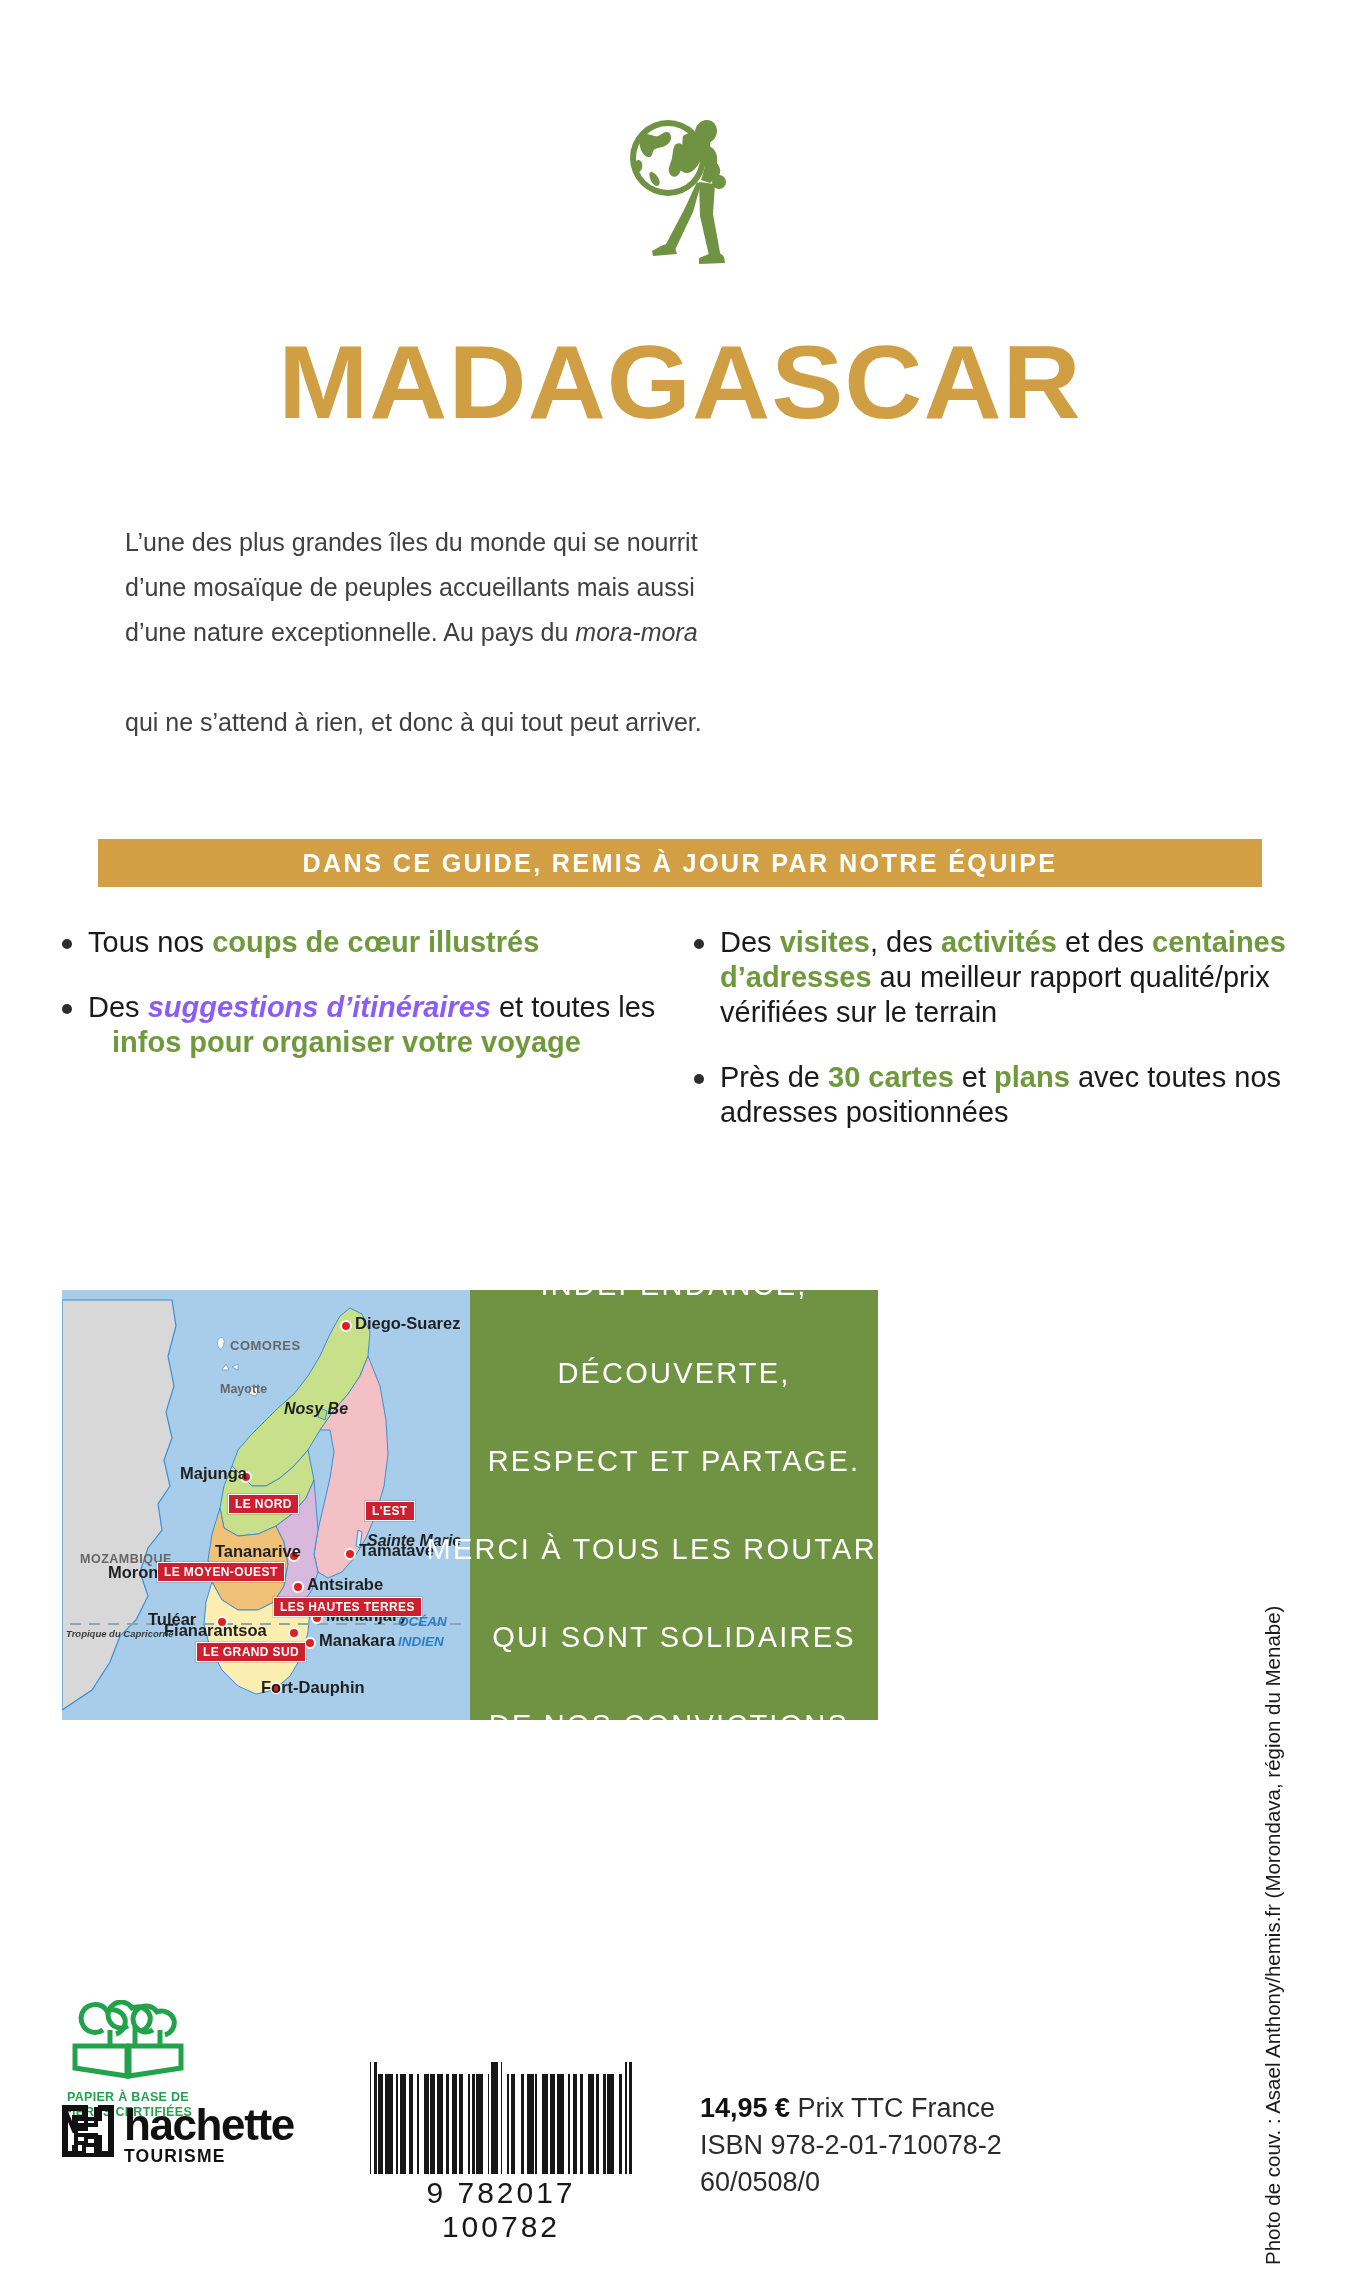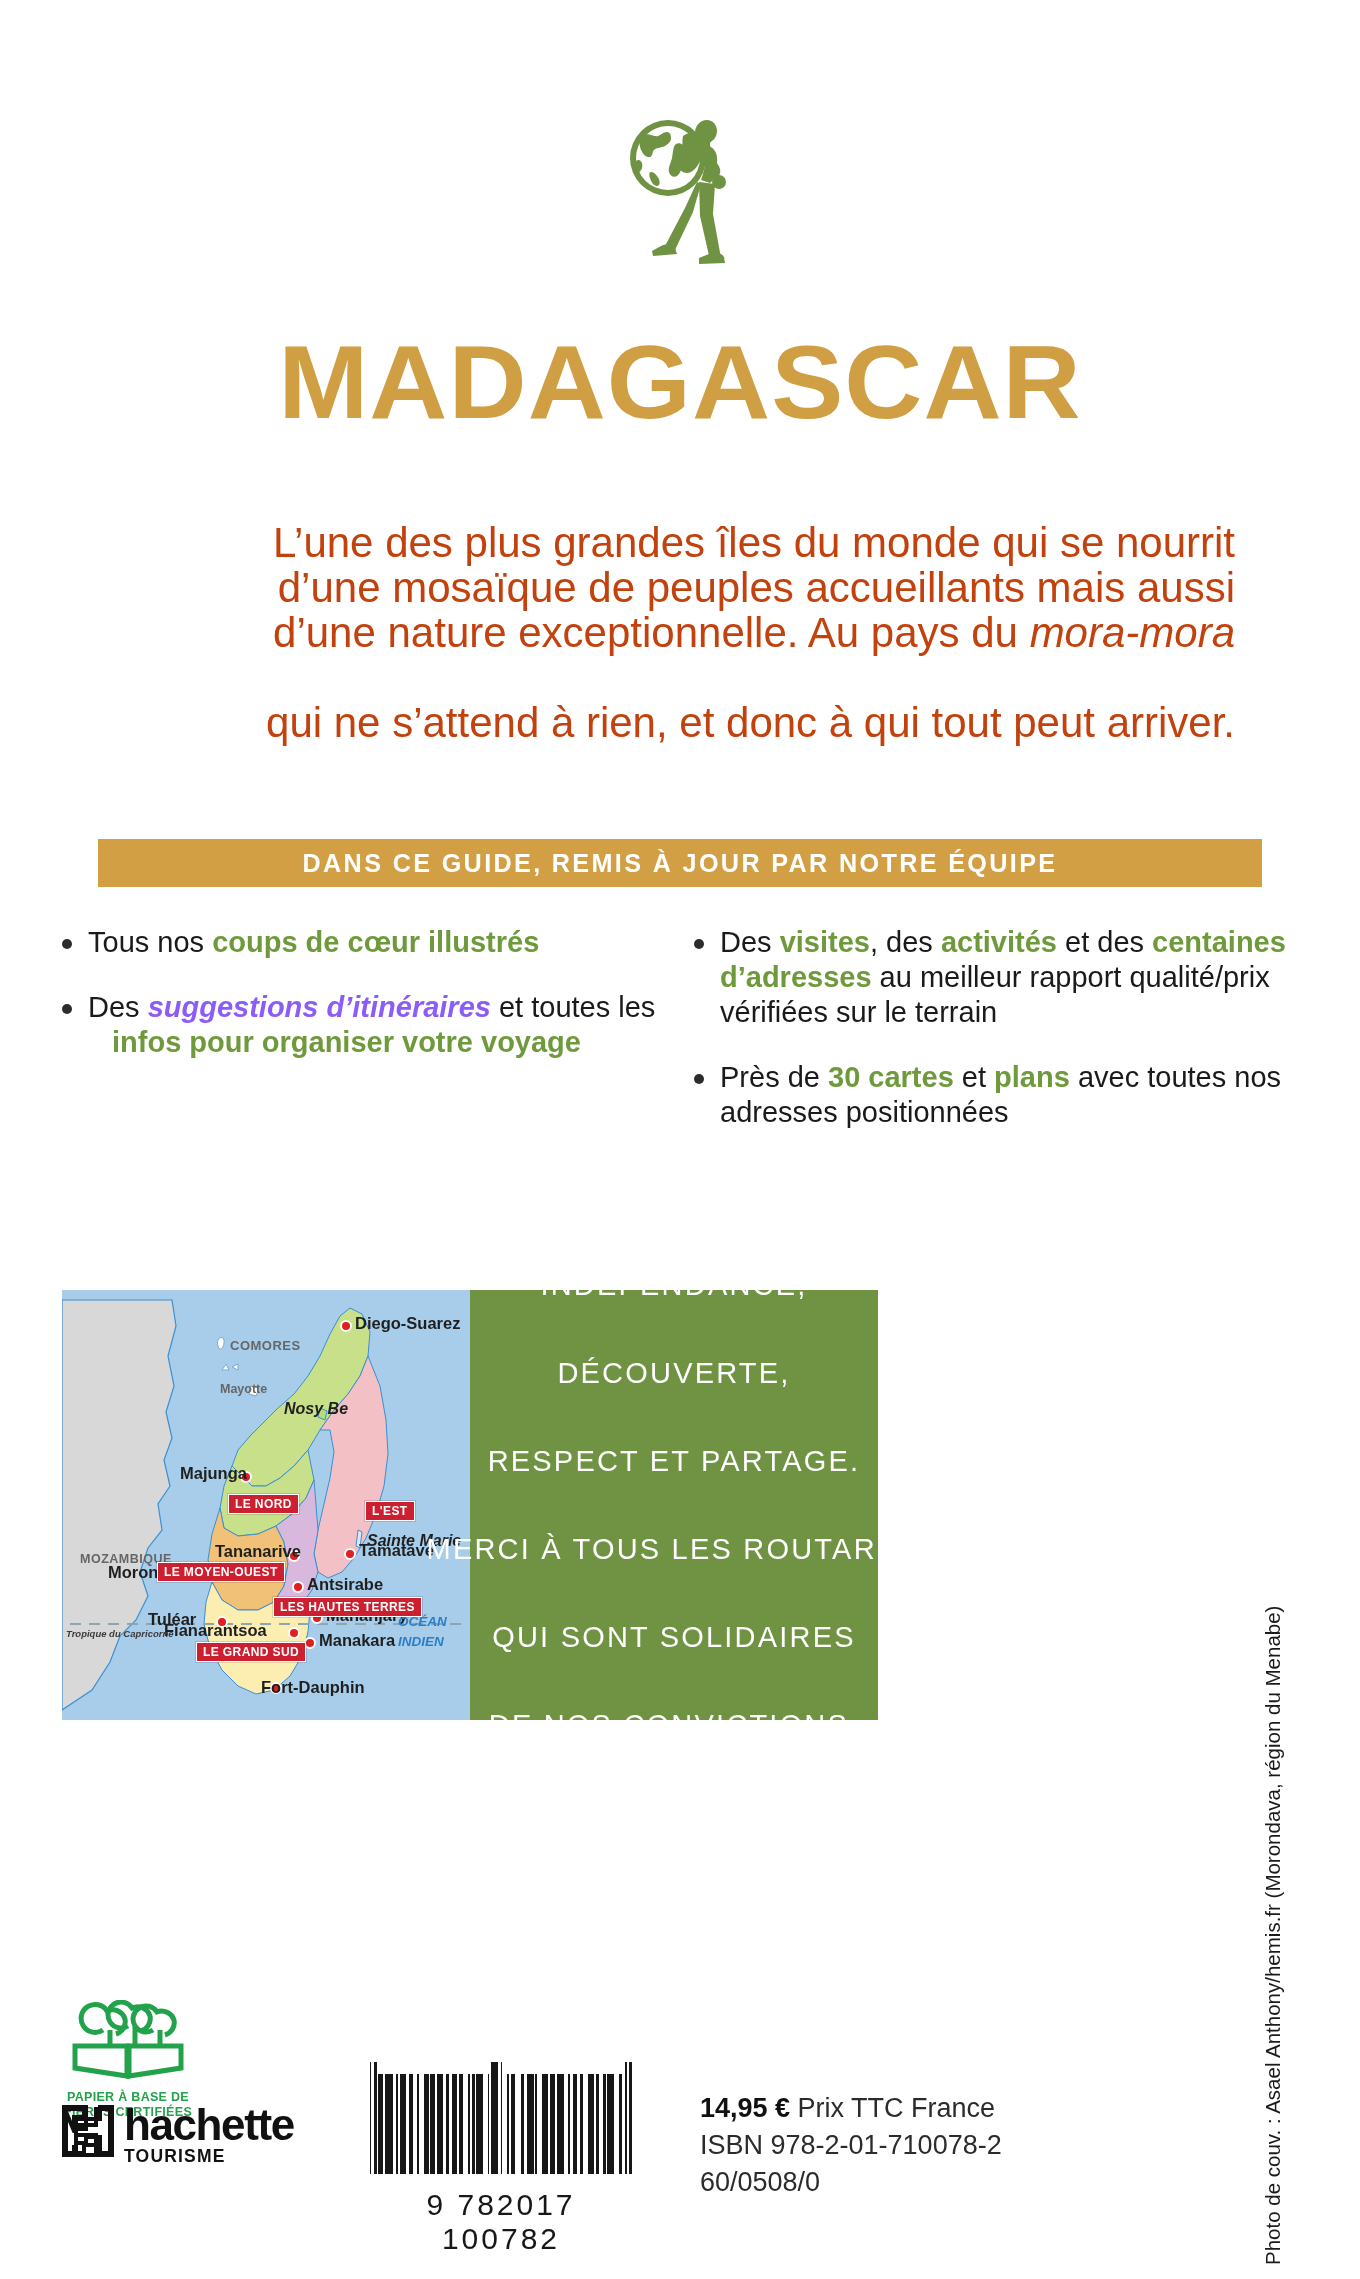--- a/index.html
+++ b/index.html
@@ -24,24 +24,24 @@
     font-size:104px;
     letter-spacing:1px;
     color:#d19f43;
     transform:scaleX(1.04);
     line-height:1;
   }
 
   
   .intro{
     position:absolute;left:125px;top:520px;width:1110px;
-    text-align:right;
-    font-size:42px;
+    text-align:left;
+    font-size:25px;
     line-height:45px;
-    color:#c2410c;
+    color:#404040;
     font-family:"Liberation Sans",sans-serif;
   }
   .intro i{font-style:italic;}
 
   
   .banner{
     position:absolute;left:80px;top:839px;width:1200px;height:48px;
     background:#d39f44;
     color:#ffffff;
     display:flex;align-items:center;justify-content:center;
@@ -117,21 +117,21 @@
   .hach-sub{
     font-size:17.5px;font-weight:bold;letter-spacing:1.2px;color:#111;
     margin-top:1px;
     font-family:"Liberation Sans",sans-serif;
   }
 
   .barcode{position:absolute;left:370px;top:2062px;width:262px;}
   .bars{height:112px;display:flex;align-items:flex-end;}
   .bars span{display:block;background:#171717;}
   .bc-num{
-    margin-top:14px;font-size:30px;letter-spacing:3px;color:#171717;
+    margin-top:2px;font-size:30px;letter-spacing:3px;color:#171717;
     font-family:"Liberation Sans",sans-serif;
     text-align:center;
   }
 
   .priceblock{
     position:absolute;left:700px;top:2090px;
     font-size:27px;line-height:37px;color:#2b2b2b;
     font-family:"Liberation Sans",sans-serif;
   }
   .priceblock b{font-weight:bold;color:#111;}

